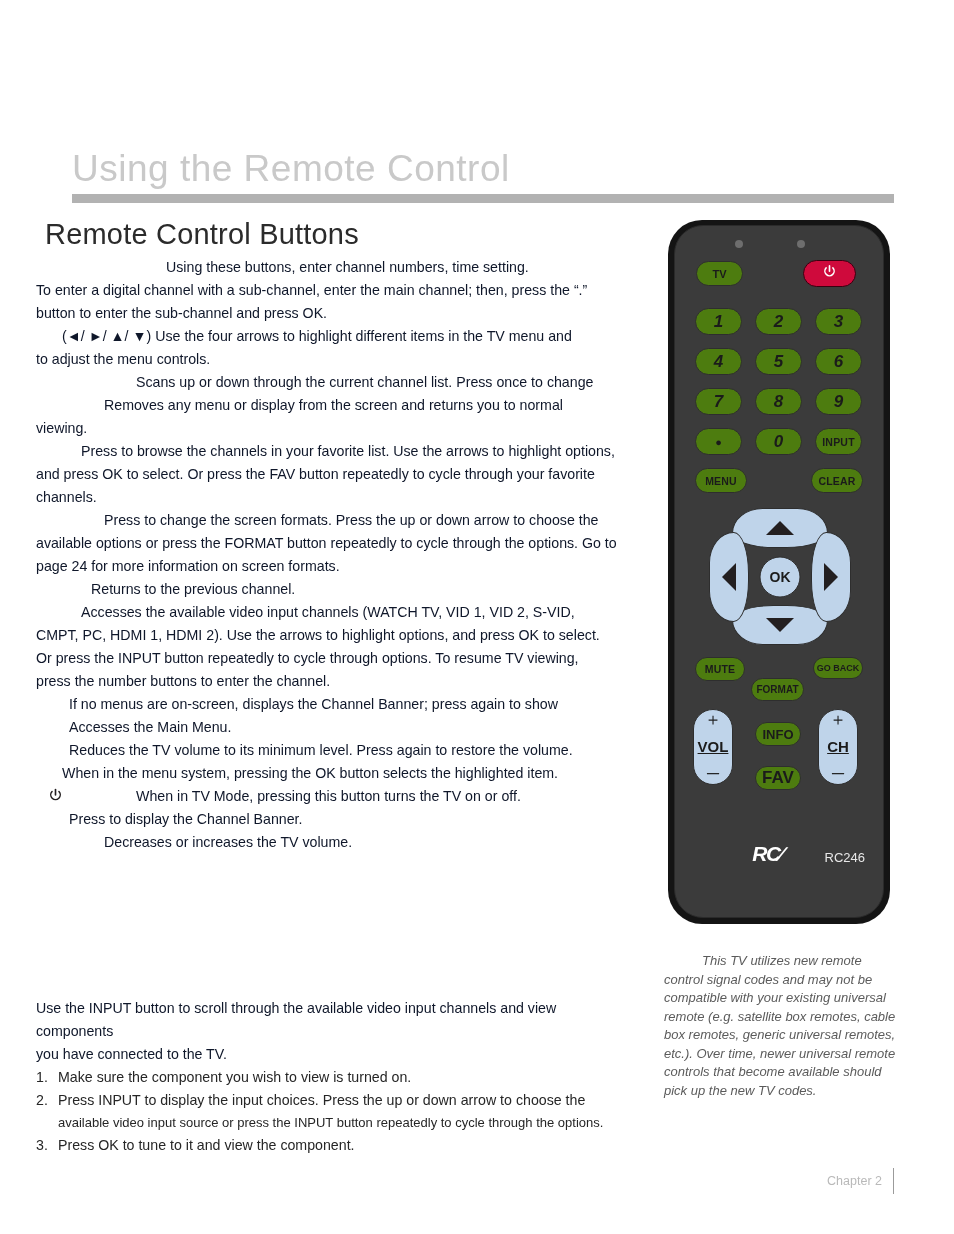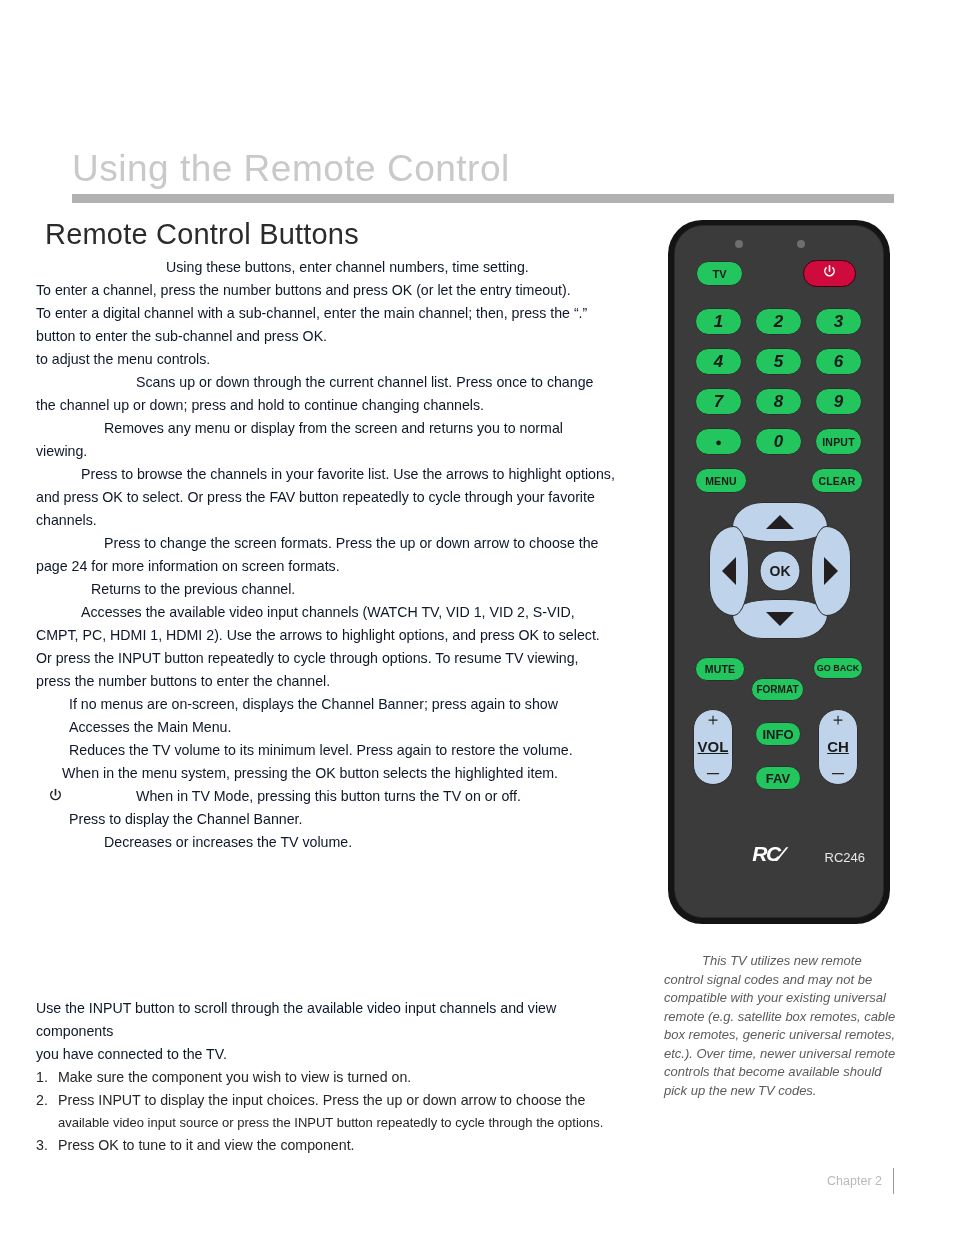--- a/index.html
+++ b/index.html
@@ -137,21 +137,21 @@
   .ir-dot {
     position: absolute;
     width: 8px;
     height: 8px;
     border-radius: 50%;
     background: #6e6e6e;
   }
 
   .btn {
     position: absolute;
-    background: #22c55e;
+    background: #4d7c0f;
     border: 1px solid #2e2e2e;
     color: #1b1b1b;
     display: flex;
     align-items: center;
     justify-content: center;
     box-sizing: border-box;
     font-family: "Liberation Sans", sans-serif;
     font-weight: bold;
     user-select: none;
   }
@@ -170,21 +170,21 @@
     background: #cf0a3c;
     border-color: #3a0010;
     border-radius: 999px;
   }
   .power-svg { width: 15px; height: 15px; }
 
   
   #dpad {
     position: absolute;
     left: 34px;
-    top: 276px;
+    top: 282px;
     width: 142px;
     height: 137px;
     text-decoration: underline;
   }
   .dseg {
     position: absolute;
     background: #bfd4ea;
     border: 1px solid #2e2e2e;
     box-sizing: border-box;
     display: flex;
@@ -301,37 +301,37 @@
 
 <div id="page-header">
   <div id="chapter-title">Using the Remote Control</div>
   <div id="header-rule"></div>
 </div>
 
 <div id="section-title">Remote Control Buttons</div>
 
 <div id="text-column">
   <p class="para indent-lg">Using these buttons, enter channel numbers, time setting.</p>
-  <p class="para">To enter a channel, press the number buttons and press OK (or let the entry timeout).</p>
   <p class="para">To enter a digital channel with a sub-channel, enter the main channel; then, press the “.”</p>
   <p class="para">button to enter the sub-channel and press OK.</p>
 
+  <p class="para indent-arrow gap-sm">(◄/ ►/ ▲/ ▼) Use the four arrows to highlight different items in the TV menu and</p>
   <p class="para">to adjust the menu controls.</p>
 
   <p class="para indent-md gap-sm">Scans up or down through the current channel list. Press once to change</p>
-  <p class="para">the channel up or down; press and hold to continue changing channels.</p>
 
   <p class="para indent-sm gap-sm">Removes any menu or display from the screen and returns you to normal</p>
   <p class="para">viewing.</p>
 
   <p class="para indent-xs gap-sm">Press to browse the channels in your favorite list. Use the arrows to highlight options,</p>
   <p class="para">and press OK to select.  Or press the FAV button repeatedly to cycle through your favorite</p>
   <p class="para">channels.</p>
 
   <p class="para indent-sm gap-sm">Press to change the screen formats. Press the up or down arrow to choose the</p>
+  <p class="para">available options or press the FORMAT button repeatedly to cycle through the options. Go to</p>
   <p class="para">page 24 for more information on screen formats.</p>
 
   <p class="para indent-tiny gap-sm">Returns to the previous channel.</p>
 
   <p class="para indent-xs gap-sm">Accesses the available video input channels (WATCH TV, VID 1, VID 2, S-VID,</p>
   <p class="para">CMPT, PC, HDMI 1, HDMI 2). Use the arrows to highlight options, and press OK to select.</p>
   <p class="para">Or press the INPUT button repeatedly to cycle through options.  To resume TV viewing,</p>
   <p class="para">press the number buttons to enter the channel.</p>
 
   <p class="para indent-xxs gap-sm">If no menus are on-screen, displays the Channel Banner; press again to show</p>
@@ -465,21 +465,21 @@
     <div class="btn btn-pill" style="left:138px; top:431px; width:50px; height:22px; font-size:9px;">
         <span>GO BACK</span>
       </div>
 
     <div class="btn btn-pill" style="left:76px; top:452px; width:53px; height:23px; font-size:10px;">
         <span>FORMAT</span>
       </div>
     <div class="btn btn-pill" style="left:80px; top:496px; width:46px; height:24px; font-size:13px;">
         <span>INFO</span>
       </div>
-    <div class="btn btn-pill" style="left:80px; top:540px; width:46px; height:24px; font-size:13px;">
+    <div class="btn btn-pill" style="left:80px; top:540px; width:46px; height:24px; font-size:17px;">
         <span>FAV</span>
       </div>
 
     <div class="rocker" style="left:18px; top:483px;">
       <span class="plus">＋</span>
       <span class="rlabel">VOL</span>
       <span class="minus">─</span>
     </div>
 
     <div class="rocker" style="left:143px; top:483px;">

